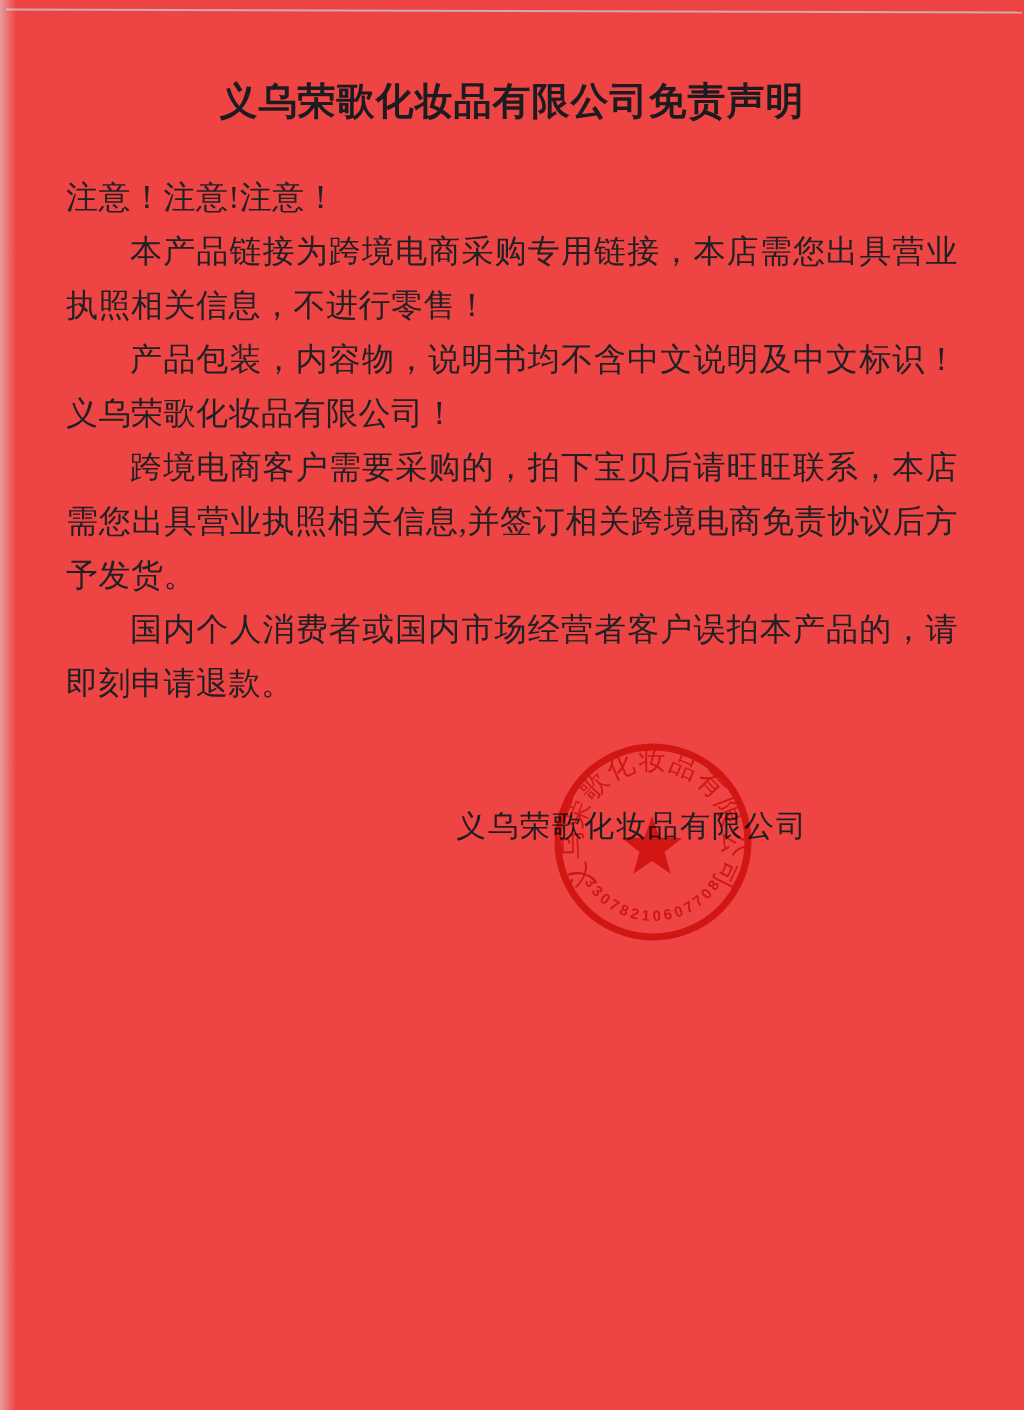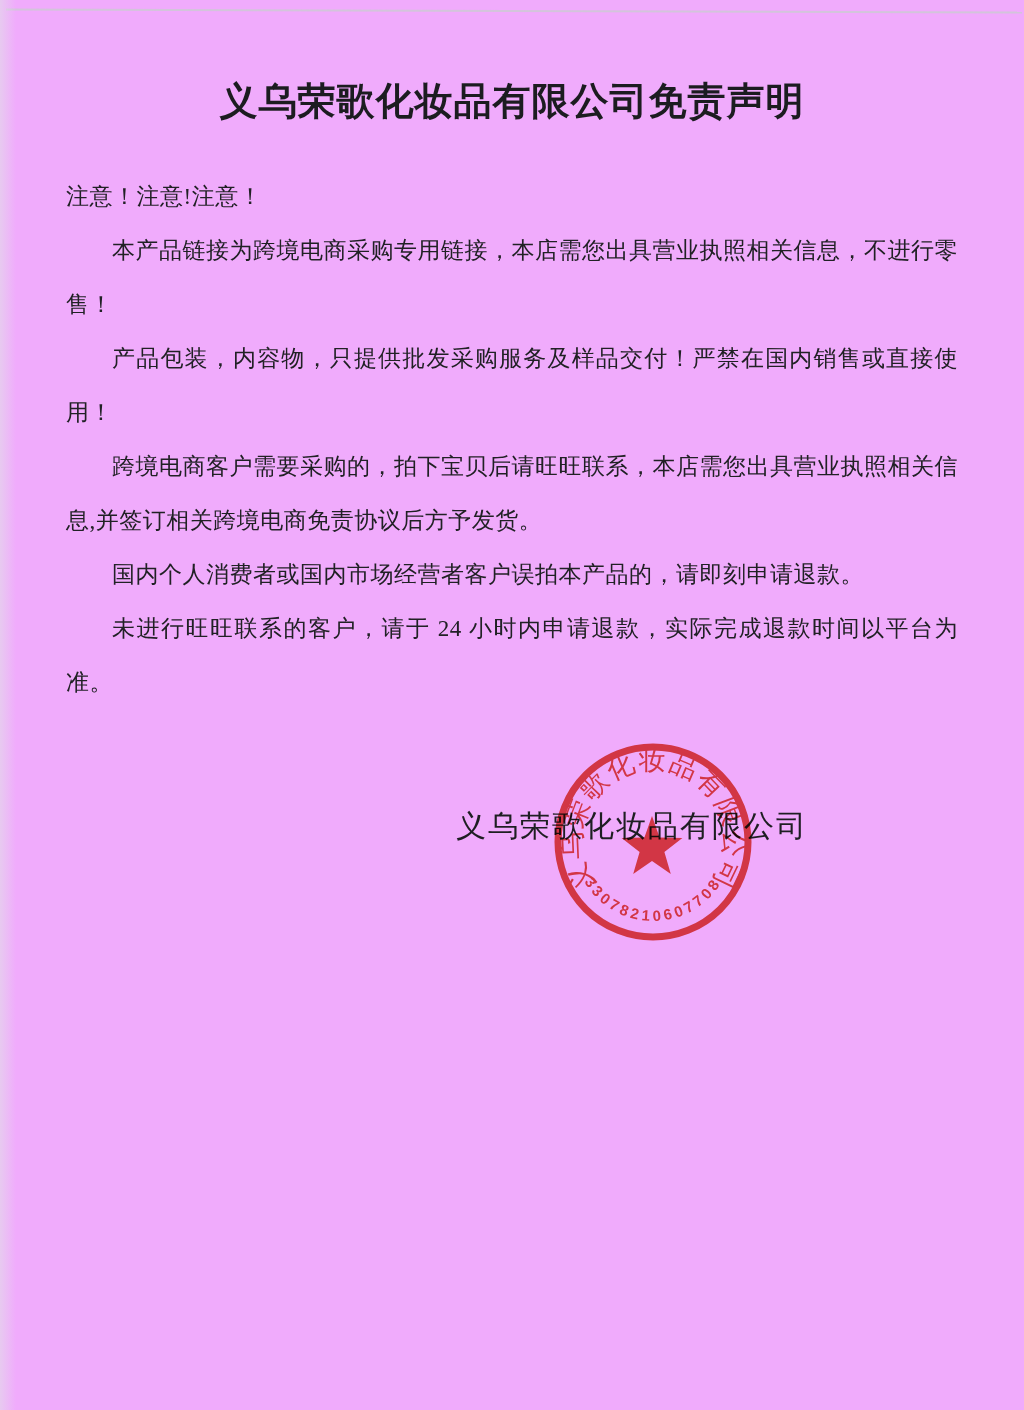--- a/index.html
+++ b/index.html
@@ -1,21 +1,21 @@
 <!DOCTYPE html>
 <html><head>
 <meta charset="utf-8">
 <style>
   html, body { margin: 0; padding: 0; background: #e9eaec; }
   .page {
     position: relative;
     width: 1024px;
     height: 1410px;
     margin: 0 auto;
-    background: #f0abfc;
+    background: #ef4444;
     overflow: hidden;
     font-family: "Liberation Serif", serif;
     color: #212125;
   }
   
   .scan-edge-top {
     position: absolute;
     top: 10px; left: 6px; right: 2px;
     height: 2px;
     background: #c9ccd0;
@@ -39,21 +39,21 @@
     color: #1c1c20;
   }
   .body-text {
     position: absolute;
     top: 170px;
     left: 66px;
     width: 892px;
   }
   .para {
     margin: 0;
-    font-size: 23px;
+    font-size: 32px;
     line-height: 54px;
     text-align: justify;
     letter-spacing: 0.5px;
   }
   .para.indent { text-indent: 2em; }
   .signature-row {
     position: absolute;
     top: 806px;
     left: 66px;
     width: 892px;
@@ -82,24 +82,23 @@
 <div class="page">
 
   <div class="scan-edge-top"></div>
   <div class="scan-edge-left"></div>
 
   <h1 class="doc-title">义乌荣歌化妆品有限公司免责声明</h1>
 
   <div class="body-text">
     <p class="para">注意！注意!注意！</p>
     <p class="para indent">本产品链接为跨境电商采购专用链接，本店需您出具营业执照相关信息，不进行零售！</p>
-    <p class="para indent">产品包装，内容物，只提供批发采购服务及样品交付！严禁在国内销售或直接使用！</p>
+    <p class="para indent">产品包装，内容物，说明书均不含中文说明及中文标识！义乌荣歌化妆品有限公司！</p>
     <p class="para indent">跨境电商客户需要采购的，拍下宝贝后请旺旺联系，本店需您出具营业执照相关信息,并签订相关跨境电商免责协议后方予发货。</p>
     <p class="para indent">国内个人消费者或国内市场经营者客户误拍本产品的，请即刻申请退款。</p>
-    <p class="para indent">未进行旺旺联系的客户，请于 24 小时内申请退款，实际完成退款时间以平台为准。</p>
   </div>
 
   <div class="signature-row">
     <span class="signature">义乌荣歌化妆品有限公司</span>
   </div>
 
   <div class="seal">
     <svg viewBox="0 0 210 212" xmlns="http://www.w3.org/2000/svg">
       <defs>
         <path id="arcCompany" d="M 49.8 151.3 A 72 72 0 1 1 160.2 151.3" fill="none"></path>

